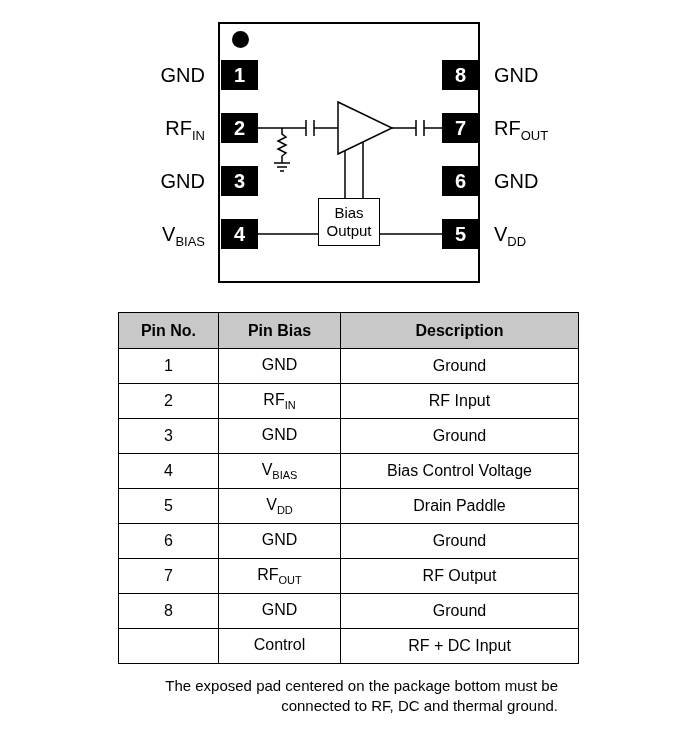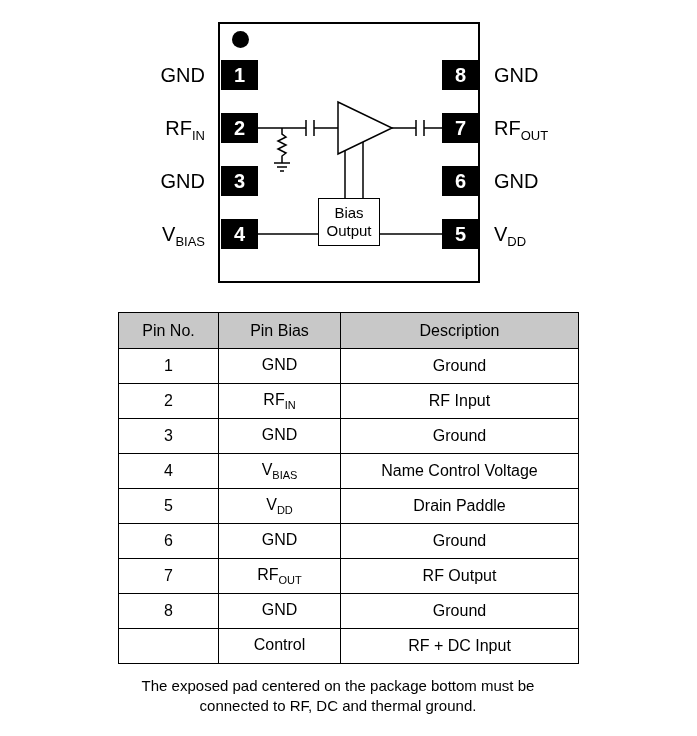--- a/index.html
+++ b/index.html
@@ -20,29 +20,29 @@
             font-size:15px;line-height:1.2;}
   .pin-label{position:absolute;height:30px;line-height:30px;font-size:20px;}
   .pin-label.left{left:55px;width:150px;text-align:right;}
   .pin-label.right{left:494px;width:170px;text-align:left;}
   .pin-label sub{font-size:13px;}
 
   
   .pin-table{position:absolute;left:118px;top:312px;border-collapse:collapse;background:#fff;}
   .pin-table th,.pin-table td{border:1.5px solid #000;font-size:16px;text-align:center;
                               padding:0;height:34px;}
-  .pin-table th{background:#c8c8c8;font-weight:normal;height:35px;}
+  .pin-table th{background:#c8c8c8;font-weight:bold;height:35px;}
   .col-no{width:100px;}
   .col-name{width:122px;}
   .col-desc{width:238px;}
   .pin-table sub{font-size:11px;}
 
   
   .footnote{position:absolute;left:118px;top:676px;width:440px;
-            font-size:15px;line-height:1.35;text-align:center;}
+            font-size:15px;line-height:1.35;text-align:right;}
 </style>
 </head>
 <body>
 
 <div class="page">
 
   <div class="package">
     <div class="pin1-dot"></div>
   </div>
 
@@ -114,21 +114,21 @@
         <td>RF Input</td>
       </tr>
       <tr>
         <td>3</td>
         <td><span>GND</span><sub></sub></td>
         <td>Ground</td>
       </tr>
       <tr>
         <td>4</td>
         <td><span>V</span><sub>BIAS</sub></td>
-        <td>Name Control Voltage</td>
+        <td>Bias Control Voltage</td>
       </tr>
       <tr>
         <td>5</td>
         <td><span>V</span><sub>DD</sub></td>
         <td>Drain Paddle</td>
       </tr>
       <tr>
         <td>6</td>
         <td><span>GND</span><sub></sub></td>
         <td>Ground</td>

